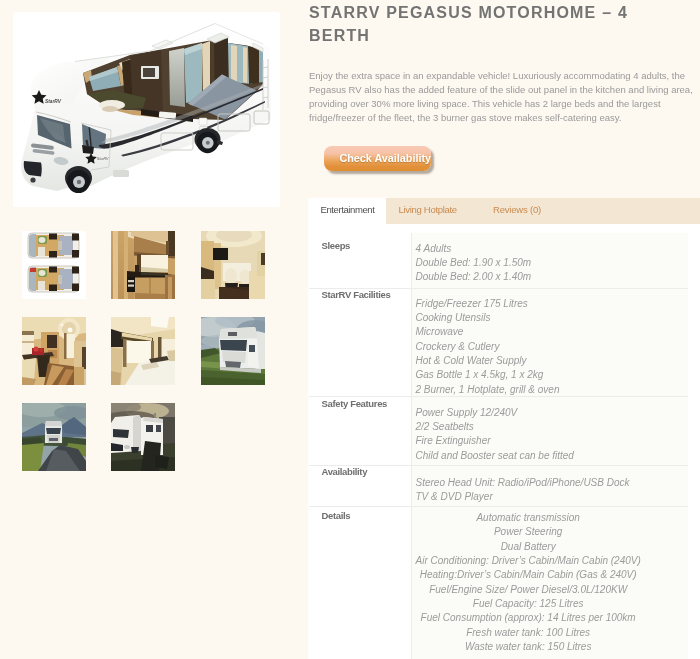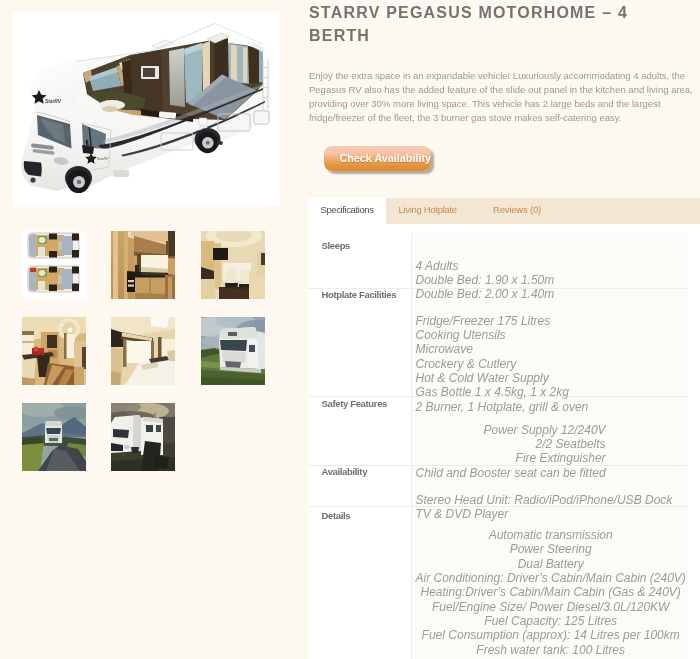--- a/index.html
+++ b/index.html
@@ -30,21 +30,21 @@
   #tabt2 { left:398.5px; color:#c98a51; letter-spacing:-0.3px; }
   #tabt3 { left:493px; color:#c98a51; letter-spacing:-0.2px; }
 
   
   #panel { left:308px; top:224px; width:392px; height:435px; background:#fff; }
 
   
   #valbg { left:411px; top:233px; width:277px; height:426px; background:#fbfbf8; border-left:1px solid #ececec; }
   .hline { left:308.5px; width:379.5px; height:1px; background:#ececec; }
   .lbl { left:321.5px; color:#6f6f6f; font-size:9.5px; letter-spacing:-0.35px; font-weight:bold; line-height:14px; }
-  .val { left:415.5px; color:#9b9b9b; font-size:12px; line-height:14.35px; font-style:italic; letter-spacing:0px;margin-top:17px; }
+  .val { left:415.5px; color:#9b9b9b; font-size:10px; line-height:14.35px; font-style:italic; letter-spacing:0px; }
 </style>
 </head>
 <body>
 
 <div class="abs" id="imgbox">
 <svg width="267" height="195" viewBox="0 0 267 195">
  <defs>
   <linearGradient id="bodyg" x1="0" y1="0" x2="0" y2="1">
    <stop offset="0" stop-color="#ffffff"></stop>
           <stop offset="0.7" stop-color="#f4f5f3"></stop>
@@ -399,35 +399,35 @@
 
 <div class="abs" id="para">Enjoy the extra space in an expandable vehicle! Luxuriously accommodating 4 adults, the<br>
 Pegasus RV also has the added feature of the slide out panel in the kitchen and living area,<br>
 providing over 30% more living space. This vehicle has 2 large beds and the largest<br>
 fridge/freezer of the fleet, the 3 burner gas stove makes self-catering easy.</div>
 
 <div class="abs" id="btn">Check Availability</div>
 
 <div class="abs" id="tabbar"></div>
 <div class="abs" id="tab-active"></div>
-<div class="abs tabtxt" id="tabt1">Specifications</div>
+<div class="abs tabtxt" id="tabt1">Entertainment</div>
 <div class="abs tabtxt" id="tabt2">Living Hotplate</div>
 <div class="abs tabtxt" id="tabt3">Reviews (0)</div>
 
 <div class="abs" id="panel"></div>
 <div class="abs" id="valbg"></div>
 
 <div class="abs hline" style="top:288px;"></div>
 <div class="abs hline" style="top:396px;"></div>
 <div class="abs hline" style="top:465px;"></div>
 <div class="abs hline" style="top:506px;"></div>
 
 <div class="abs lbl" style="top:239px;">Sleeps</div>
-<div class="abs lbl" style="top:288.1px;">Hotplate Facilities</div>
+<div class="abs lbl" style="top:288.1px;">StarRV Facilities</div>
 <div class="abs lbl" style="top:396.7px;">Safety Features</div>
 <div class="abs lbl" style="top:465.2px;">Availability</div>
 <div class="abs lbl" style="top:509.1px;">Details</div>
 
 <div class="abs val" style="top:241.5px;">4 Adults<br>Double Bed: 1.90 x 1.50m<br>Double Bed: 2.00 x 1.40m</div>
 <div class="abs val" style="top:296.5px;">Fridge/Freezer 175 Litres<br>Cooking Utensils<br>Microwave<br>Crockery &amp; Cutlery<br>Hot &amp; Cold Water Supply<br>Gas Bottle 1 x 4.5kg, 1 x 2kg<br>2 Burner, 1 Hotplate, grill &amp; oven</div>
-<div class="abs val" style="top:405.5px;text-align:right;">Power Supply 12/240V<br>2/2 Seatbelts<br>Fire Extinguisher<br>Child and Booster seat can be fitted</div>
+<div class="abs val" style="top:405.5px;">Power Supply 12/240V<br>2/2 Seatbelts<br>Fire Extinguisher<br>Child and Booster seat can be fitted</div>
 <div class="abs val" style="top:475.5px;">Stereo Head Unit: Radio/iPod/iPhone/USB Dock<br>TV &amp; DVD Player</div>
 <div class="abs val" style="top:511px;text-align:center;">Automatic transmission<br>Power Steering<br>Dual Battery<br>Air Conditioning: Driver’s Cabin/Main Cabin (240V)<br>Heating:Driver’s Cabin/Main Cabin (Gas &amp; 240V)<br>Fuel/Engine Size/ Power Diesel/3.0L/120KW<br>Fuel Capacity: 125 Litres<br>Fuel Consumption (approx): 14 Litres per 100km<br>Fresh water tank: 100 Litres<br>Waste water tank: 150 Litres</div>
 
 </body></html>

